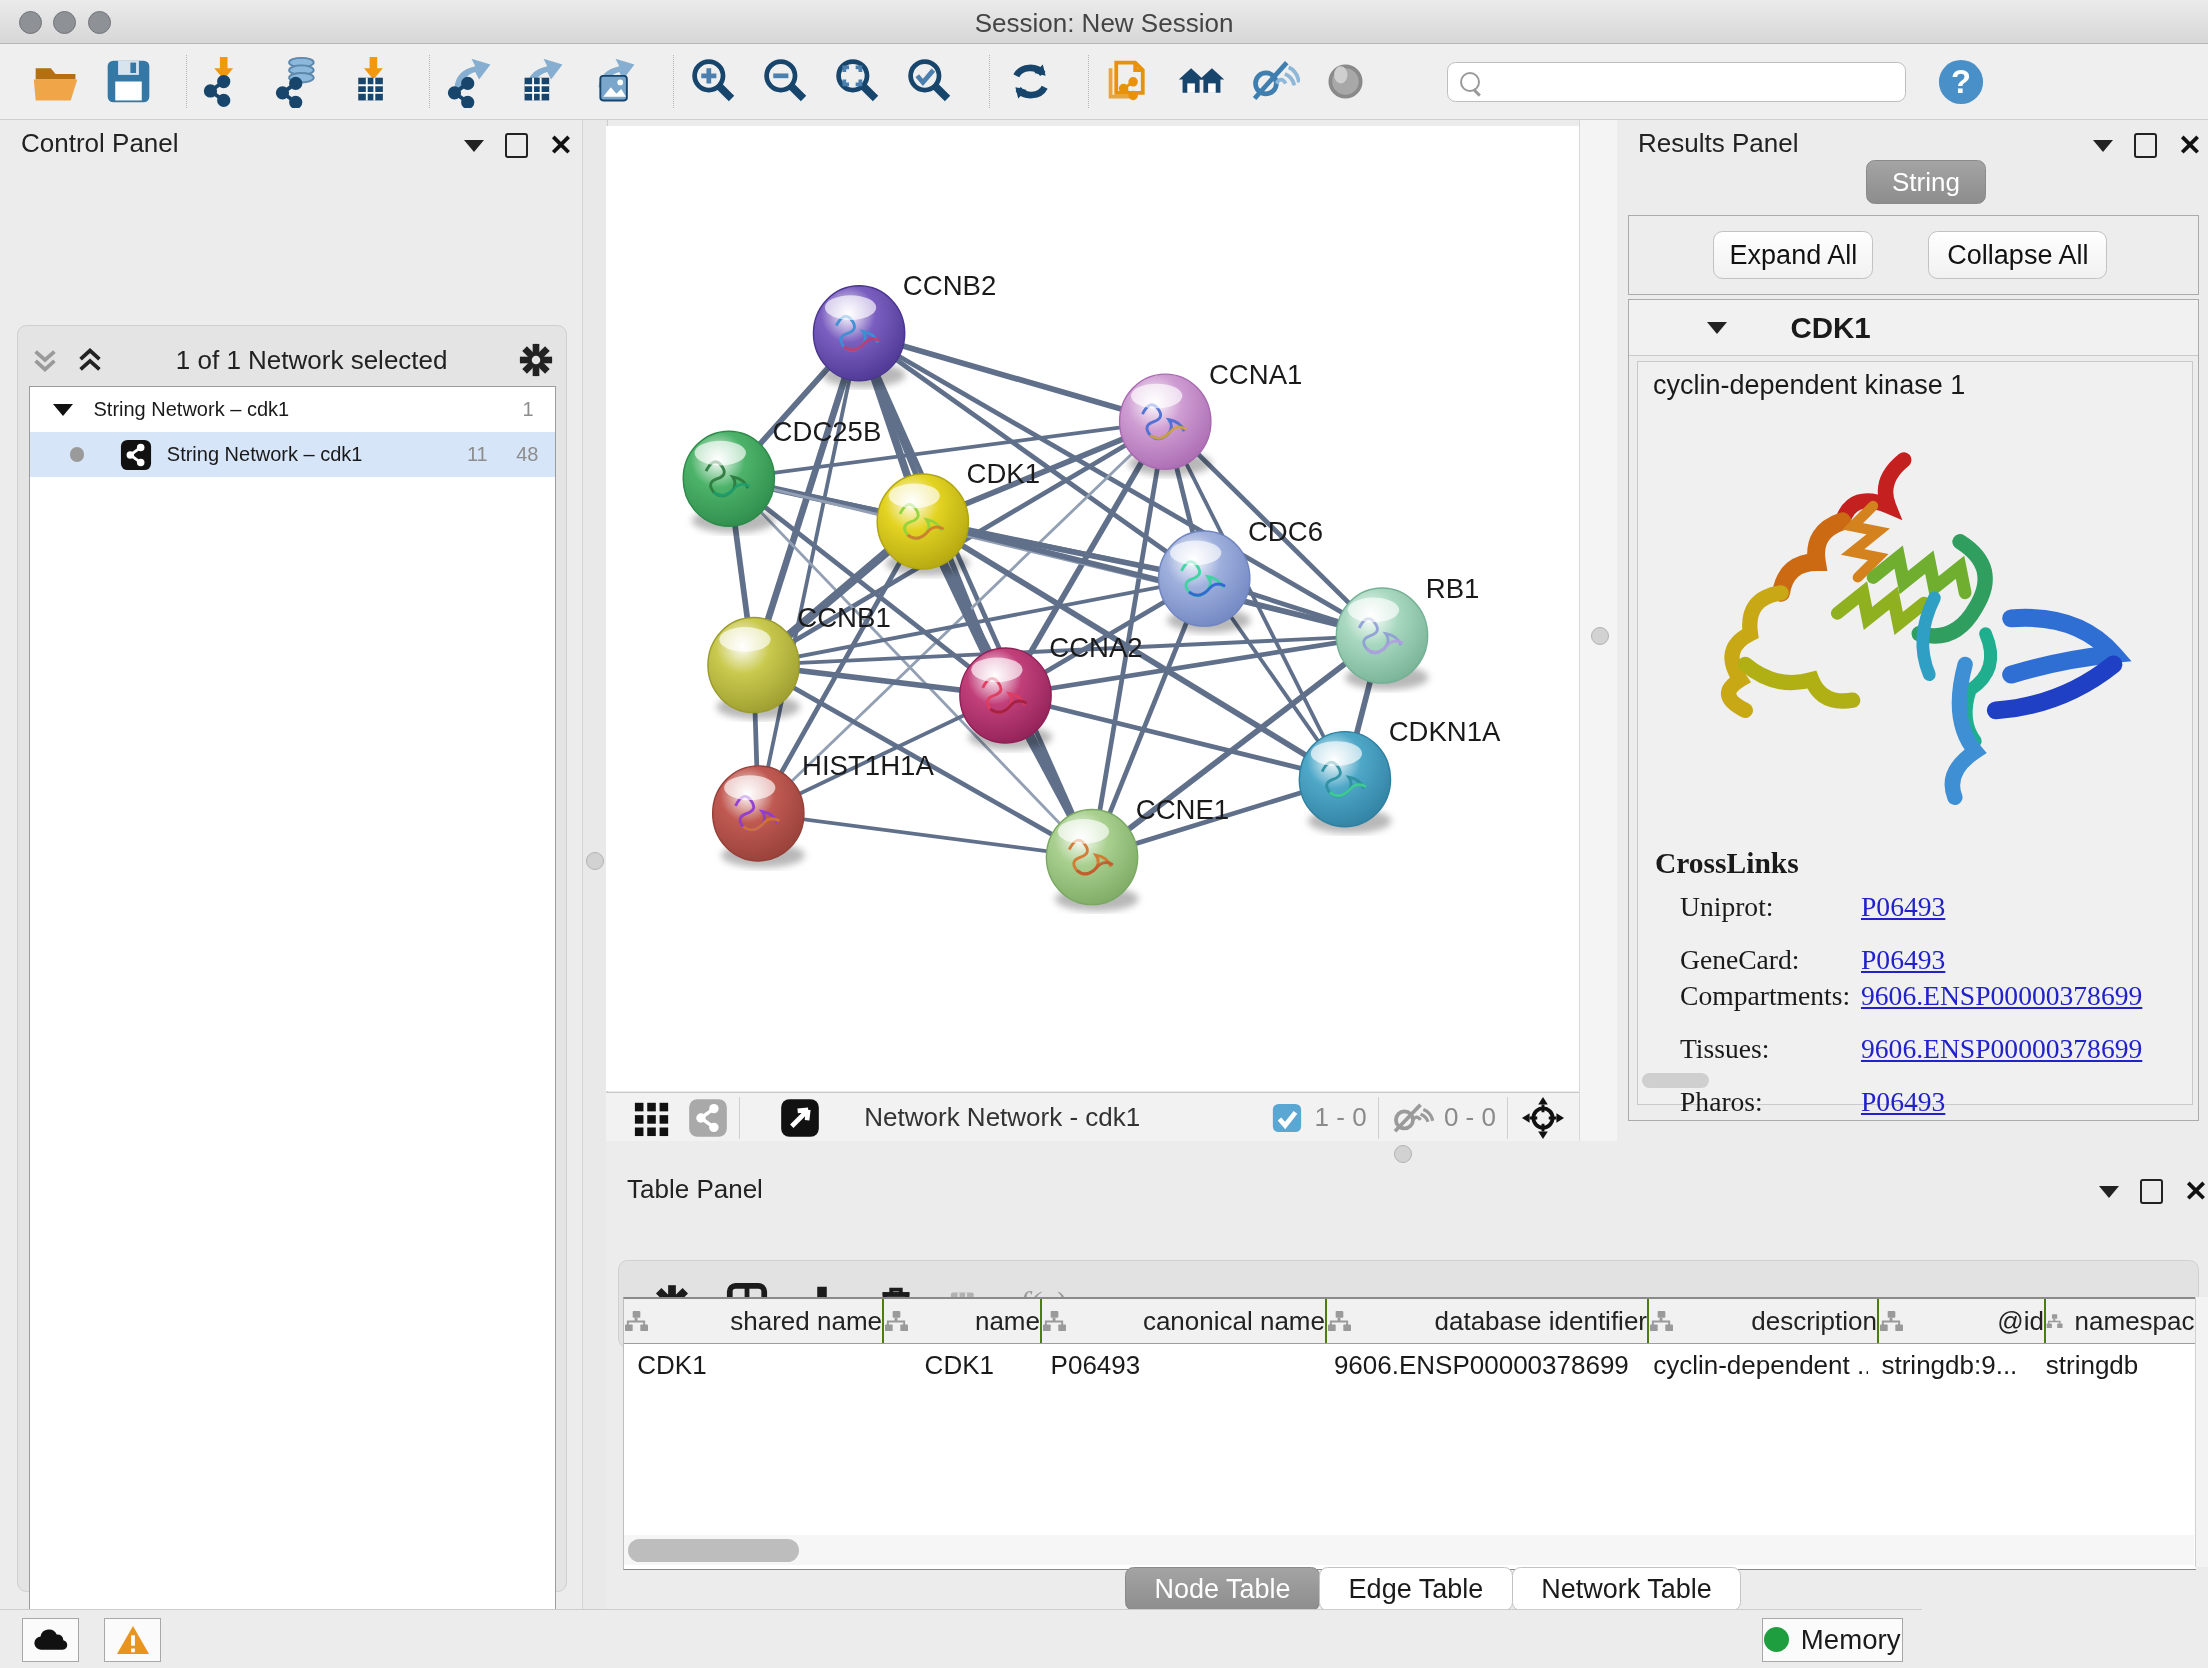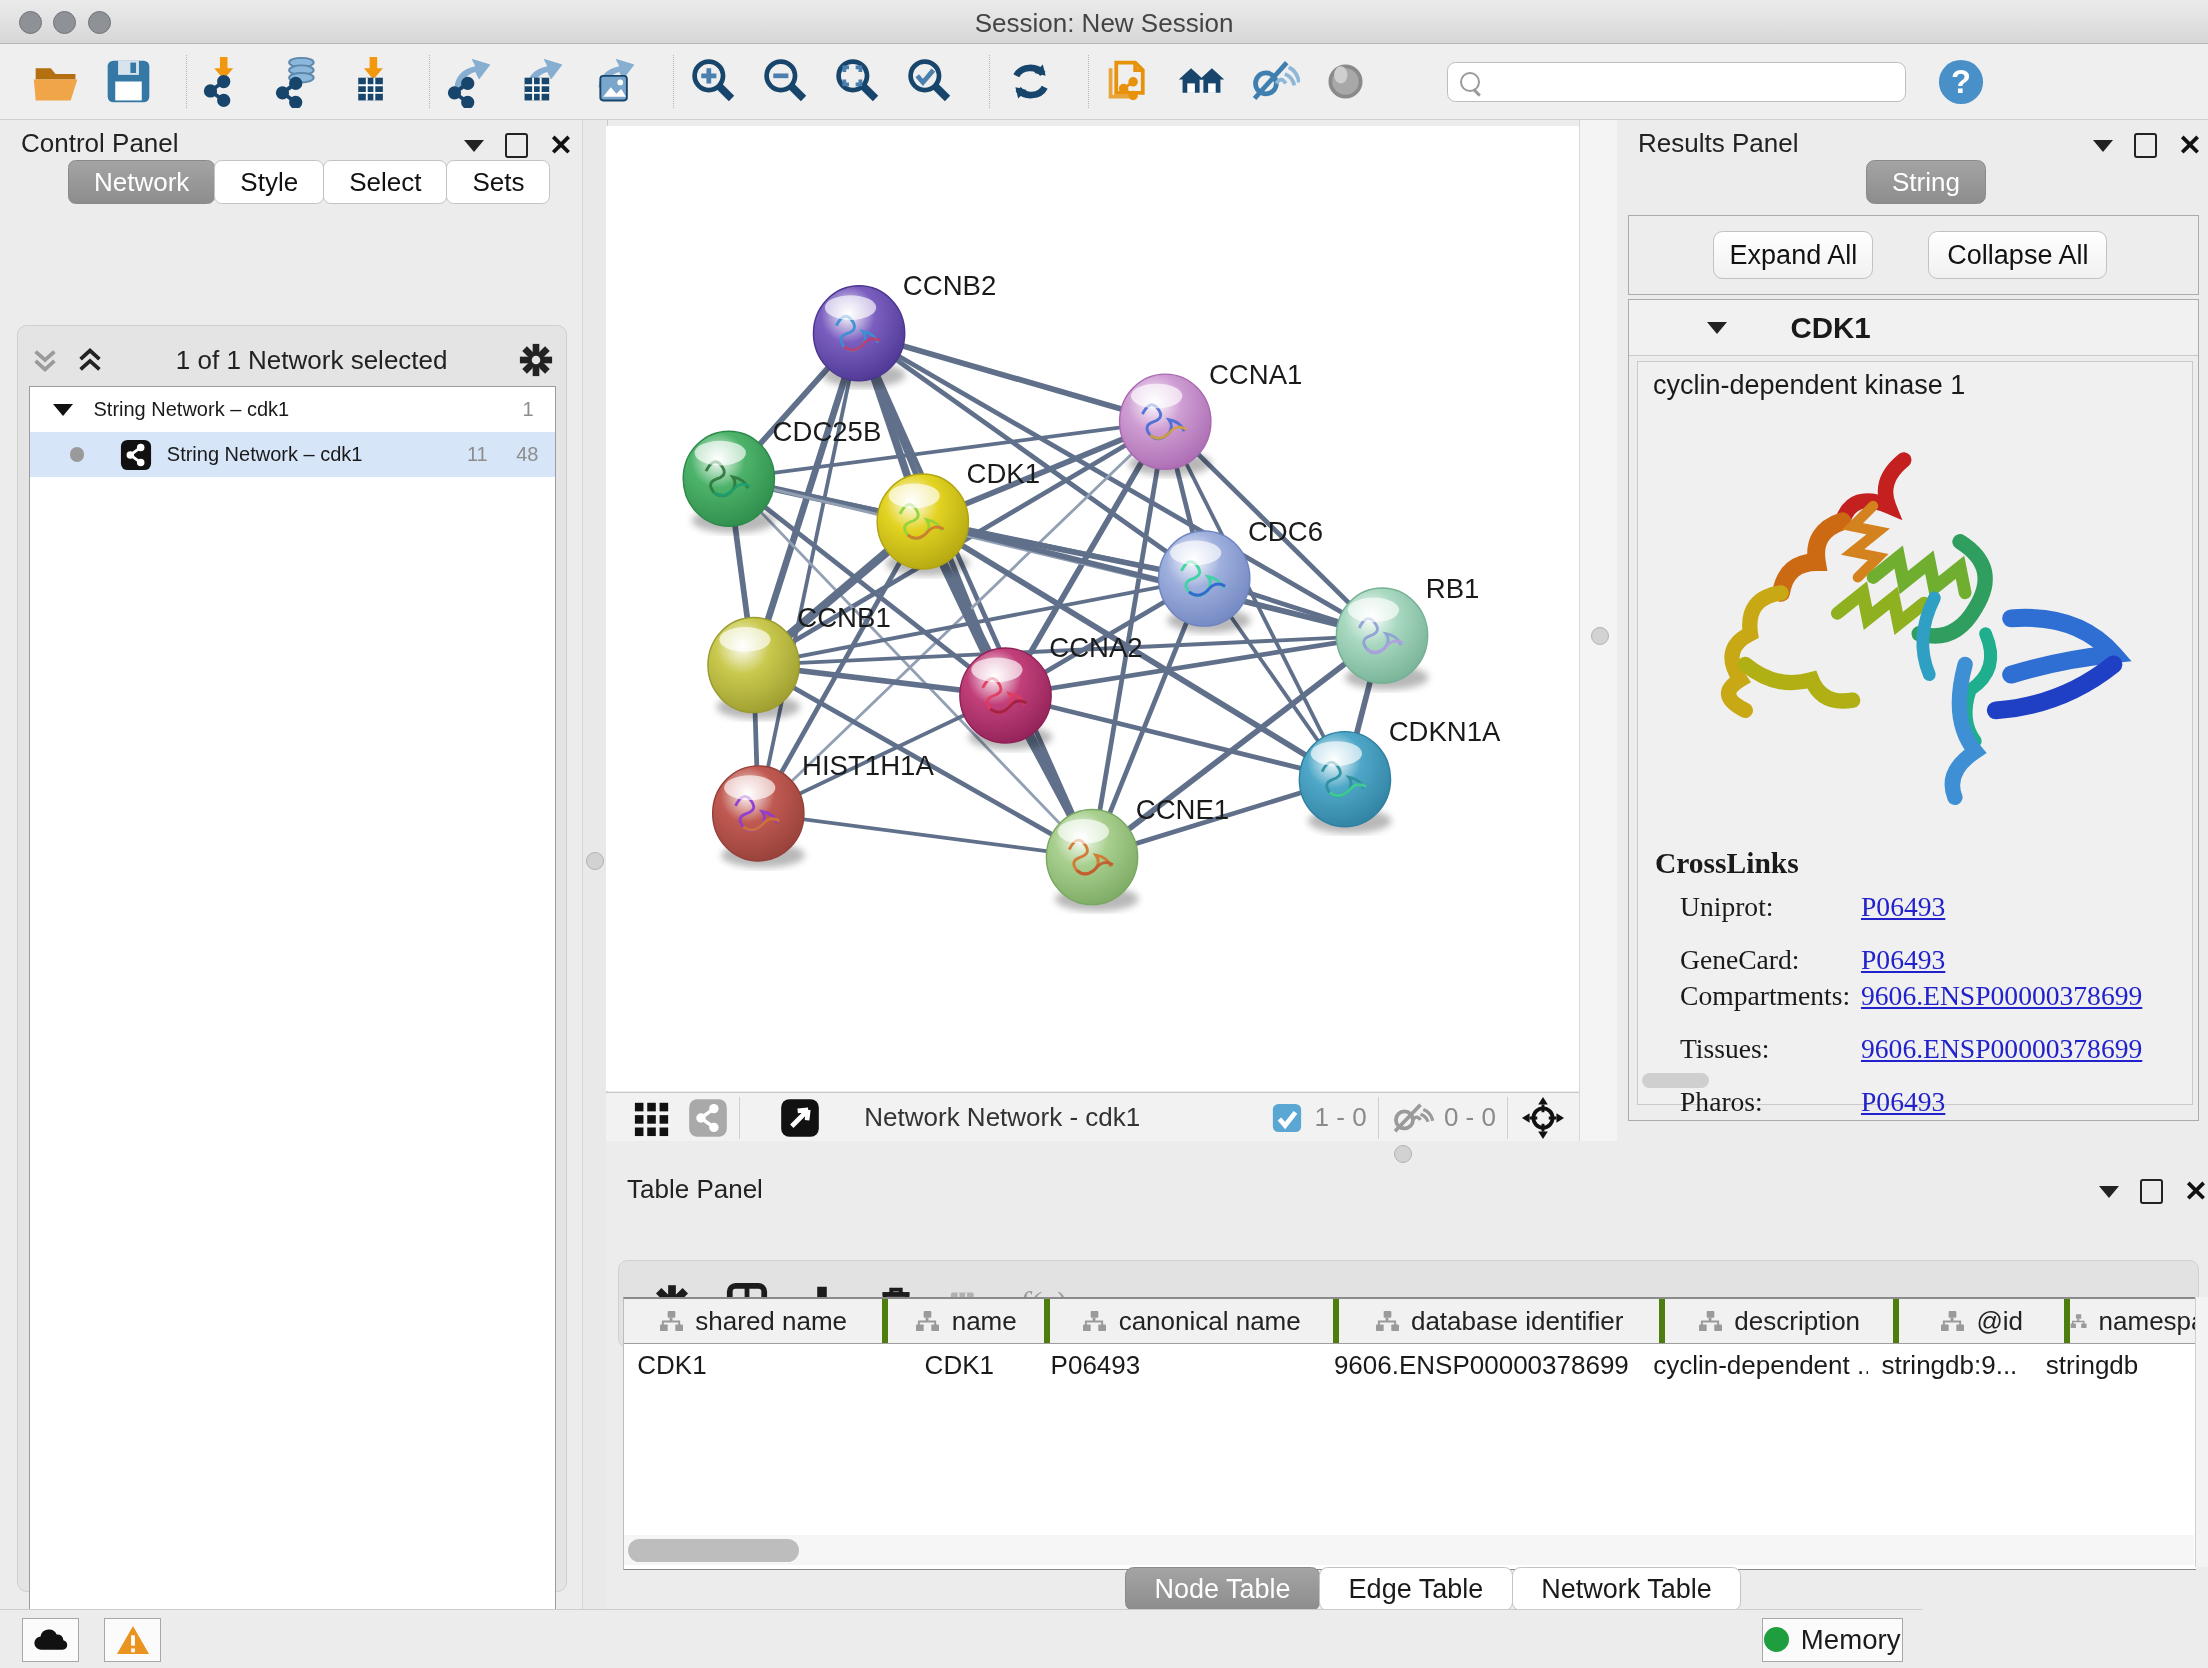--- a/index.html
+++ b/index.html
@@ -57,22 +57,22 @@
   .serif{font-family:"Liberation Serif",serif;}
   .xlink{color:#2222cc;text-decoration:underline;}
   
   #table-panel{left:606px;top:1166px;width:1603px;height:443px;background:#ececec;}
   #tp-toolcard{left:618px;top:1260px;width:1579px;height:86px;background:#e2e2e2;
     border:1px solid #d0d0d0;border-radius:9.5px;display:flex;align-items:center;}
   .tp-ico{margin-left:32px;display:flex;align-items:center;}
   #tbl{left:623px;top:1297px;width:1572px;height:270px;background:#fff;border-top:2.9px solid #8a8a8a;
     border-left:1px solid #bdbdbd;border-bottom:1.9px solid #8a8a8a;}
   #tbl-head{display:flex;height:44px;background:#f1f1f1;border-bottom:1px solid #9e9e9e;}
-  .th{display:flex;align-items:center;justify-content:center;gap:11.4px;font-size:26px;color:#222;
-    border-right:6px solid #4d7c0f;overflow:hidden;white-space:nowrap;flex:0 0 auto;}
+  .th{display:flex;align-items:center;justify-content:space-between;gap:11.4px;font-size:26px;color:#222;
+    border-right:2px solid #4d7c0f;overflow:hidden;white-space:nowrap;flex:0 0 auto;}
   #tbl-row{display:flex;height:42px;background:#fff;font-size:26px;}
   .td{overflow:hidden;white-space:nowrap;display:flex;align-items:center;flex:0 0 auto;}
   #tbl-vscroll{left:2195px;top:1297px;width:13.3px;height:270px;background:#f3f3f3;border-left:1px solid #d0d0d0;}
   #tbl-hscroll{left:624px;top:1535px;width:1570px;height:30px;background:#f6f6f6;}
   #tbl-hthumb{left:628px;top:1539px;width:171px;height:23px;background:#bdbdbd;border-radius:11.4px;}
   .btab{height:42px;border:1px solid #c3c3c3;background:#fff;font-size:27px;display:flex;
     align-items:center;justify-content:center;padding:0 28.5px;border-radius:8.6px;margin-right:-1px;}
   .btab.sel{background:linear-gradient(#a4a4a4,#8d8d8d);color:#fff;border-color:#8a8a8a;}
   
   #statusbar{left:0;top:1609px;width:1922px;height:59px;background:#ececec;border-top:1px solid #cdcdcd;}
@@ -301,26 +301,20 @@
   </div>
 </div>
 
 <div id="control-panel" class="abs">
   <div class="abs panel-title" style="left:21px;top:7.6px">Control Panel</div>
   <div class="panel-ctrl" style="left:464px">
     <span class="tri-down"></span>
     <span class="sq"></span>
     <span class="xx">✕</span>
   </div>
-  <div class="tabrow" style="left:68px;top:40px" id="cp-tabs">
-      <div class="tab sel">Network</div>
-      <div class="tab">Style</div>
-      <div class="tab">Select</div>
-      <div class="tab">Sets</div>
-    </div>
   <div id="cp-body" class="abs"></div>
   <div id="cp-toolrow" class="abs">
     <svg width="32" height="32" viewBox="0 0 34 34">
       <path d="M7 8 l10 9 10-9" fill="none" stroke="#9a9a9a" stroke-width="4"></path>
       <path d="M7 18 l10 9 10-9" fill="none" stroke="#9a9a9a" stroke-width="4"></path>
     </svg>
     <svg width="32" height="32" viewBox="0 0 34 34" style="margin-left:13.3px">
       <path d="M7 16 l10 -9 10 9" fill="none" stroke="#222" stroke-width="4"></path>
       <path d="M7 27 l10 -9 10 9" fill="none" stroke="#222" stroke-width="4"></path>
     </svg>

